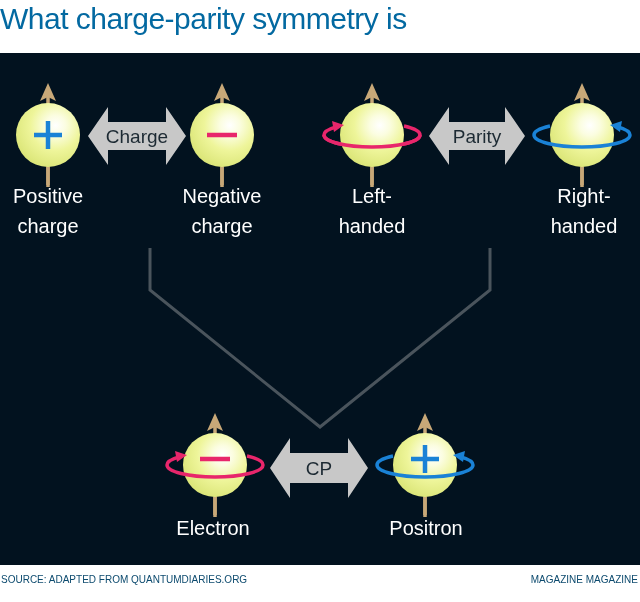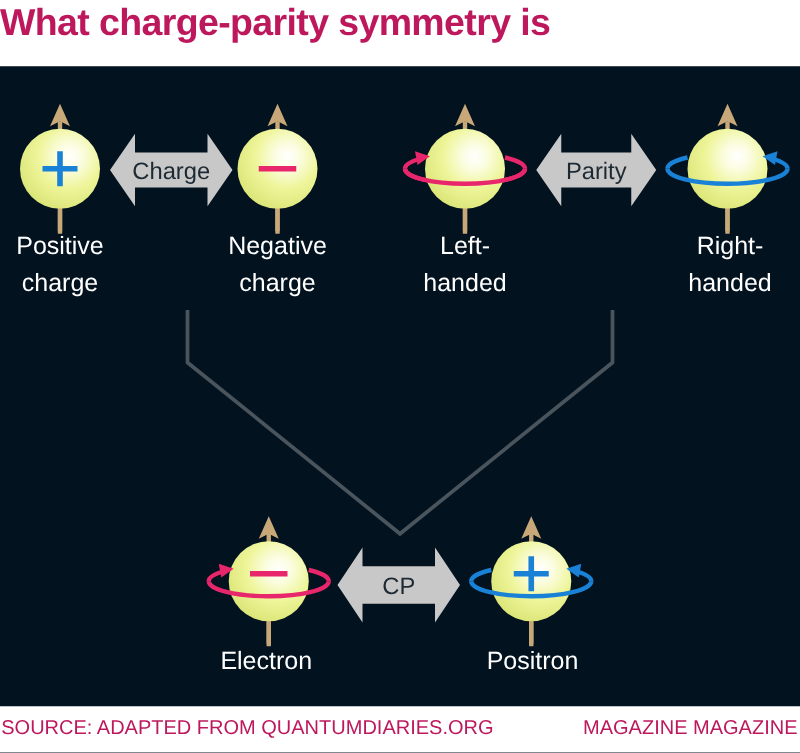--- a/index.html
+++ b/index.html
@@ -1,22 +1,22 @@
 <!DOCTYPE html>
 <html><head>
 <meta charset="utf-8">
 <style>
   html, body { margin:0; padding:0; }
   body { width:640px; height:602px; background:#ffffff; position:relative; overflow:hidden;
          font-family:"Liberation Sans", "DejaVu Sans", sans-serif; }
-  .title { position:absolute; left:0; top:2px; font-size:30px; font-weight:bold; color:#be185d;
+  .title { position:absolute; left:0; top:2px; font-size:30px; font-weight:normal; color:#0369a1;
            letter-spacing:-0.5px; white-space:nowrap; }
   .panel { position:absolute; left:0; top:53px; width:640px; height:512px; background:#02121f; }
   .panel svg { position:absolute; left:0; top:0; }
-  .footer-left, .footer-right { position:absolute; top:574px; font-size:16px; color:#be185d; white-space:nowrap; }
+  .footer-left, .footer-right { position:absolute; top:574px; font-size:10px; color:#0c4a6e; white-space:nowrap; }
   .footer-left { left:1px; }
   .footer-right { right:2px; }
   .lbl { font-family:"Liberation Sans", "DejaVu Sans", sans-serif; fill:#ffffff; font-size:20px; text-anchor:middle; }
   .arrow-lbl { font-family:"Liberation Sans", "DejaVu Sans", sans-serif; fill:#1d2a33; font-size:19px; text-anchor:middle; }
 </style>
 </head>
 <body>
 
 <div class="title">What charge-parity symmetry is</div>
 

